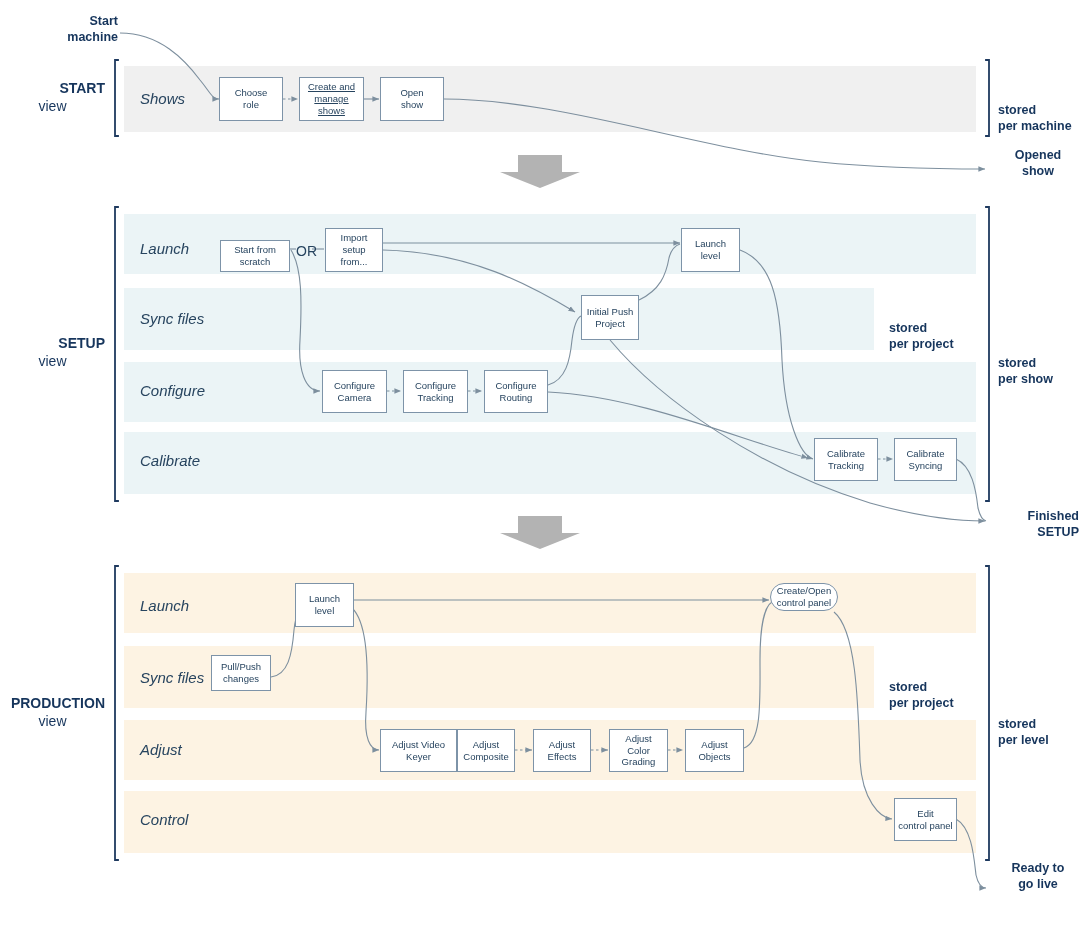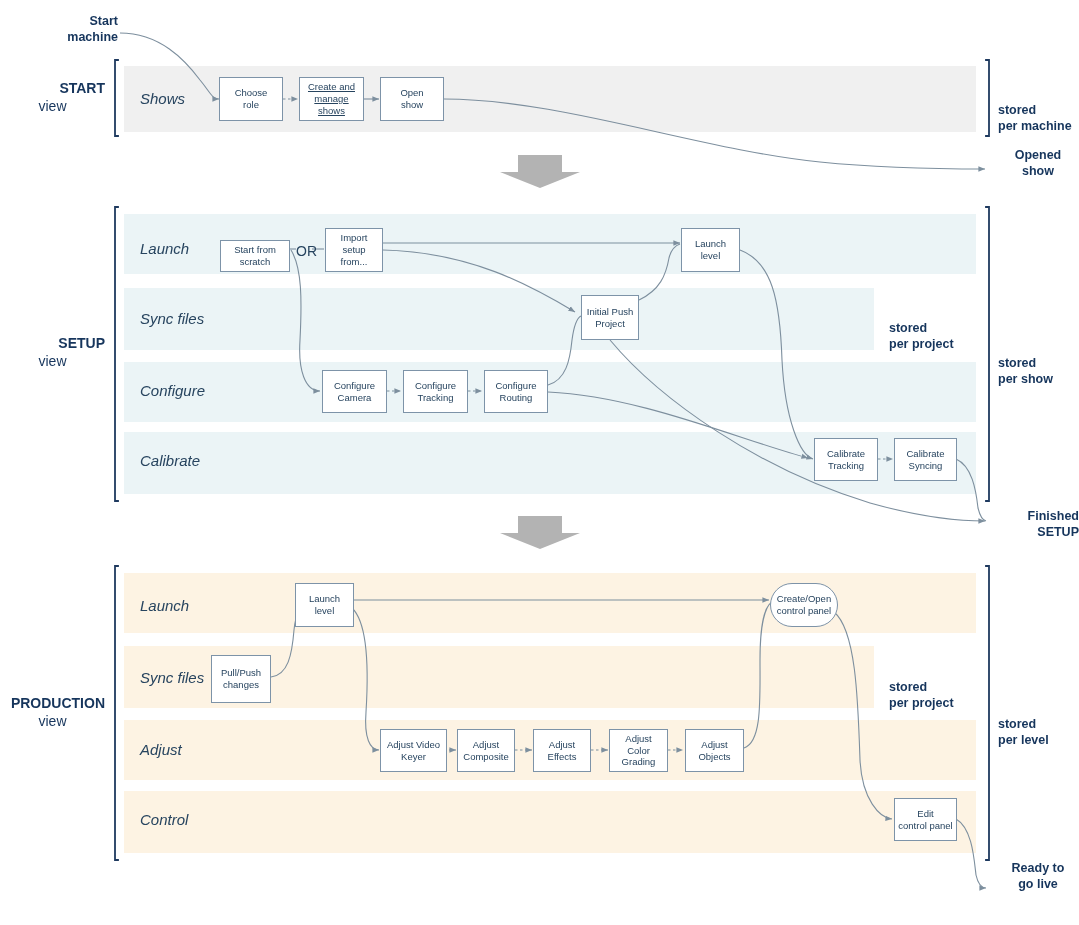--- a/index.html
+++ b/index.html
@@ -218,29 +218,29 @@
   <div class="node" style="left:814px;top:438px;width:64px;height:43px;">
       <div>Calibrate<br>Tracking</div>
     </div>
   <div class="node" style="left:894px;top:438px;width:63px;height:43px;">
       <div>Calibrate<br>Syncing</div>
     </div>
 
   <div class="node" style="left:295px;top:583px;width:59px;height:44px;">
       <div>Launch<br>level</div>
     </div>
-  <div class="node" style="left:770px;top:583px;width:68px;height:44px;border-radius:22px;">
+  <div class="node" style="left:770px;top:583px;width:68px;height:28px;border-radius:22px;">
       <div>Create/Open<br>control panel</div>
     </div>
 
-  <div class="node" style="left:211px;top:655px;width:60px;height:48px;justify-content:center;">
+  <div class="node" style="left:211px;top:655px;width:60px;height:36px;justify-content:center;">
       <div>Pull/Push<br>changes</div>
     </div>
 
-  <div class="node" style="left:380px;top:729px;width:67px;height:43px;">
+  <div class="node" style="left:380px;top:729px;width:77px;height:43px;">
       <div>Adjust Video<br>Keyer</div>
     </div>
   <div class="node" style="left:457px;top:729px;width:58px;height:43px;">
       <div>Adjust<br>Composite</div>
     </div>
   <div class="node" style="left:533px;top:729px;width:58px;height:43px;">
       <div>Adjust<br>Effects</div>
     </div>
   <div class="node" style="left:609px;top:729px;width:59px;height:43px;">
       <div>Adjust Color<br>Grading</div>

